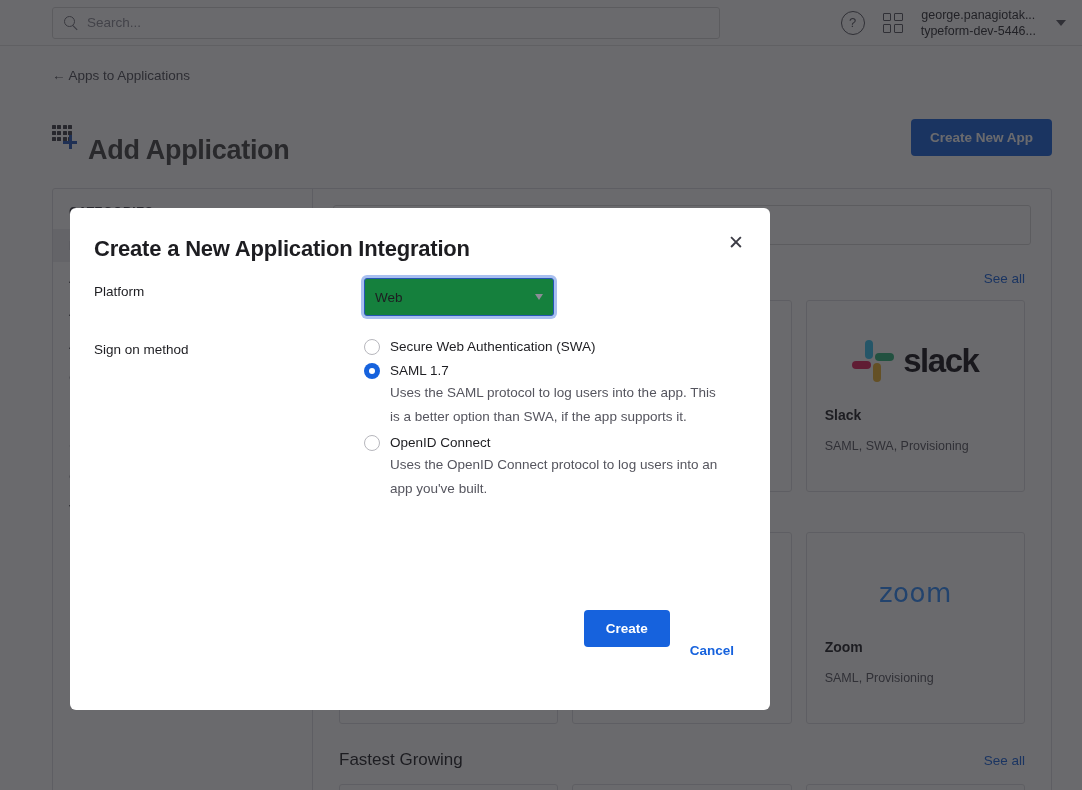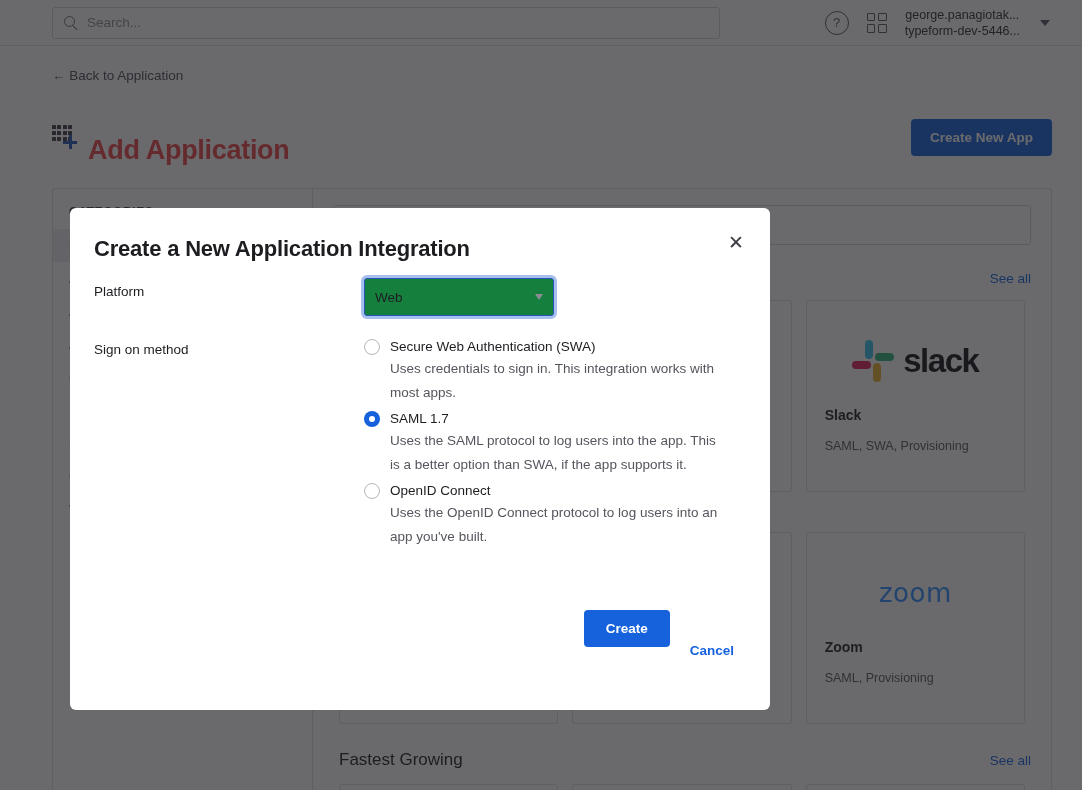--- a/index.html
+++ b/index.html
@@ -25,21 +25,21 @@
     background: #ffffff;
   }
 
   
   .topbar {
     height: 46px;
     box-sizing: border-box;
     border-bottom: 1px solid #e1e1e1;
     display: flex;
     align-items: center;
-    padding: 0 32px 0 52px;
+    padding: 0 16px 0 52px;
     background: #fff;
   }
   .search-wrap {
     position: relative;
     width: 668px;
     height: 32px;
     border: 1px solid #d7d7d7;
     border-radius: 3px;
     display: flex;
     align-items: center;
@@ -160,21 +160,21 @@
     position: absolute;
     background: #2556b5;
   }
   .addapp-ico .plus:before { left: 0; top: 5.5px; width: 14px; height: 3px; }
   .addapp-ico .plus:after  { top: 0; left: 5.5px; height: 14px; width: 3px; }
 
   .page-title {
     font-size: 27px;
     font-weight: bold;
     letter-spacing: -0.3px;
-    color: #ef4444;
+    color: #404040;
     margin-top: 27px;
   }
   .create-new-app {
     margin-left: auto;
     background: #1662dd;
     color: #fff;
     font-size: 13.5px;
     font-weight: bold;
     padding: 11px 19px;
     border-radius: 4px;
@@ -238,20 +238,21 @@
     margin: 26px 0 14px 6px;
   }
   .sec-title {
     font-size: 17px;
     color: #1d1d21;
   }
   .see-all {
     margin-left: auto;
     font-size: 13.5px;
     color: #1662dd;
+    margin-right: 6px;
     cursor: pointer;
   }
   .cards {
     display: grid;
     grid-template-columns: repeat(3, 1fr);
     gap: 14px;
     padding: 0 6px;
   }
   .card {
     border: 1px solid #dcdce0;
@@ -458,21 +459,21 @@
           <i></i>
       </span>
       <span class="acct">
         <span>george.panagiotak...</span><br>
         <span>typeform-dev-5446...</span>
       </span>
       <span class="chev"></span>
     </div>
   </div>
 
-  <a class="back-link">← Back to Application</a>
+  <a class="back-link">← Apps to Applications</a>
 
   <div class="page-head">
     <span class="addapp-ico">
       <span class="dots">
         <b></b>
           <b></b>
           <b></b>
           <b></b>
           <b></b>
           <b></b>
@@ -610,21 +611,20 @@
   </div>
 
   <div class="frow">
     <div class="flabel">Sign on method</div>
     <div class="radios">
 
       <div class="radio-row">
         <span class="radio-mark"></span>
         <span class="radio-texts">
           <span class="radio-label">Secure Web Authentication (SWA)</span>
-          <div class="radio-desc">Uses credentials to sign in. This integration works with most apps.</div>
         </span>
       </div>
 
       <div class="radio-row">
         <span class="radio-mark on"></span>
         <span class="radio-texts">
           <span class="radio-label">SAML 1.7</span>
           <div class="radio-desc">Uses the SAML protocol to log users into the app. This is a better option than SWA, if the app supports it.</div>
         </span>
       </div>

